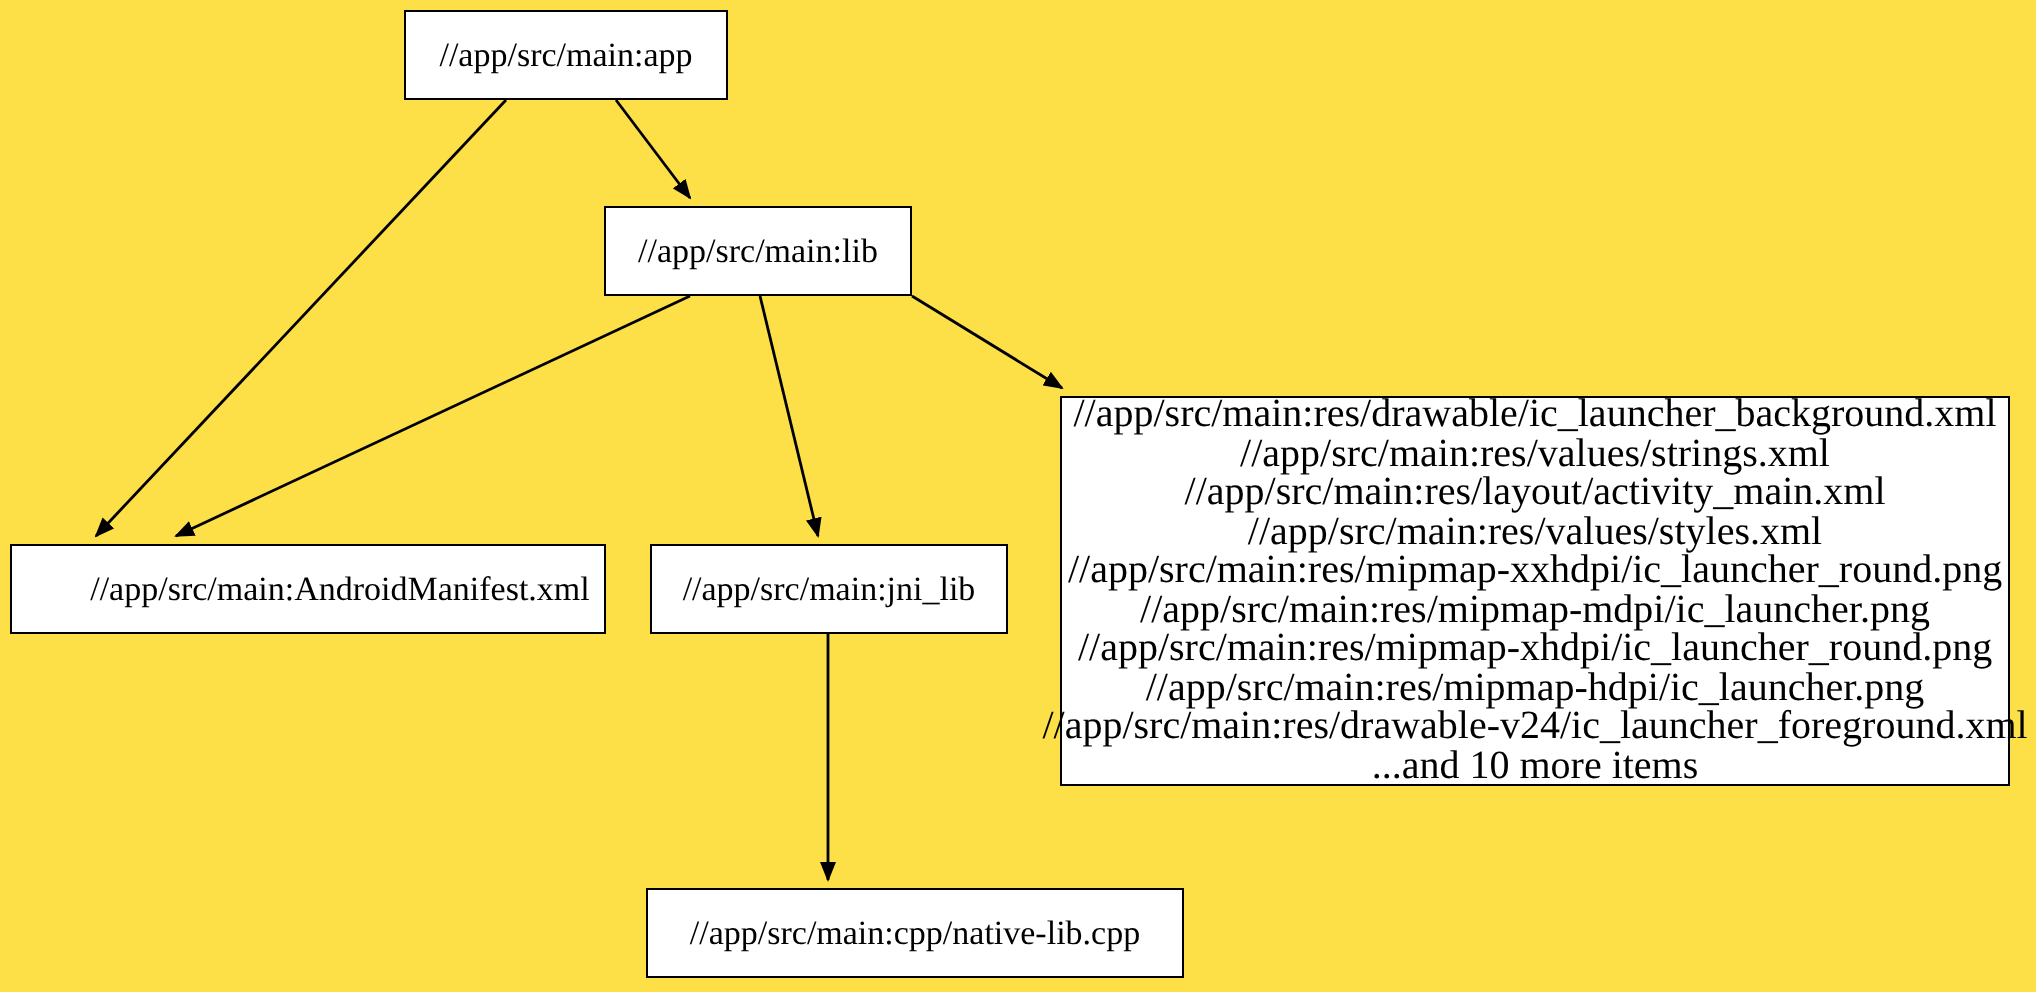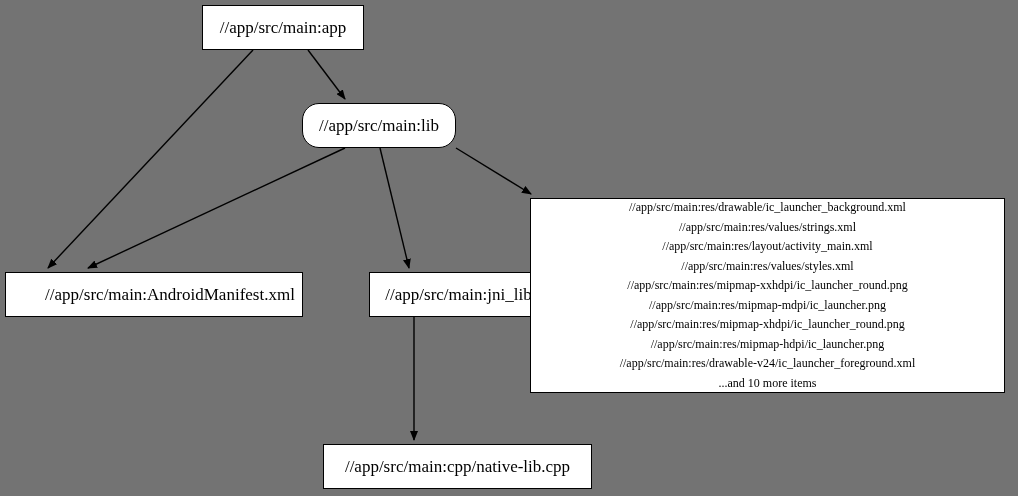--- a/index.html
+++ b/index.html
@@ -5,21 +5,21 @@
 <style>
   html, body {
     margin: 0;
     padding: 0;
     background: #ffffff;
   }
   #canvas {
     position: relative;
     width: 1018px;
     height: 496px;
-    background: #737373;
+    background: #fde047;
     overflow: hidden;
     font-family: "Liberation Serif", "DejaVu Serif", serif;
   }
   #edge-layer {
     position: absolute;
     left: 0;
     top: 0;
     width: 1018px;
     height: 496px;
     pointer-events: none;
@@ -36,21 +36,21 @@
     color: #000000;
     font-size: 17px;
     line-height: 19.5px;
     white-space: pre;
   }
   .node-label {
     display: block;
     white-space: pre;
   }
   .node-multiline {
-    font-size: 12px;
+    font-size: 20px;
     line-height: 19.5px;
   }
 </style>
 </head>
 <body>
 
 <div id="canvas">
 
   <svg id="edge-layer" viewBox="0 0 1018 496" xmlns="http://www.w3.org/2000/svg">
     <defs>
@@ -65,29 +65,29 @@
         <path d="M 380,148 L 409,268" marker-end="url(#arrowhead)" stroke="#000000"></path>
         <path d="M 456,148 L 531,194" marker-end="url(#arrowhead)" stroke="#000000"></path>
         <path d="M 414,317 L 414,440" marker-end="url(#arrowhead)" stroke="#000000"></path>
       </g>
   </svg>
 
   <div class="node" id="node-app" style="left: 202px; top: 5px; width: 162px; height: 45px; border-color: rgb(0, 0, 0); color: rgb(0, 0, 0);">
     <span class="node-label">//app/src/main:app</span>
   </div>
 
-  <div class="node" id="node-lib" style="left: 302px; top: 103px; width: 154px; height: 45px; border-color: rgb(0, 0, 0); color: rgb(0, 0, 0); border-radius: 17px;">
+  <div class="node" id="node-lib" style="left: 302px; top: 103px; width: 154px; height: 45px; border-color: rgb(0, 0, 0); color: rgb(0, 0, 0);">
     <span class="node-label">//app/src/main:lib</span>
   </div>
 
   <div class="node" id="node-manifest" style="left: 5px; top: 272px; width: 298px; height: 45px; border-color: rgb(0, 0, 0); color: rgb(0, 0, 0); padding-left: 32px;">
     <span class="node-label">//app/src/main:AndroidManifest.xml</span>
   </div>
 
-  <div class="node" id="node-jni_lib" style="left: 325px; top: 272px; width: 179px; height: 45px; border-color: rgb(0, 0, 0); color: rgb(0, 0, 0); margin-left: 44px;">
+  <div class="node" id="node-jni_lib" style="left: 325px; top: 272px; width: 179px; height: 45px; border-color: rgb(0, 0, 0); color: rgb(0, 0, 0);">
     <span class="node-label">//app/src/main:jni_lib</span>
   </div>
 
   <div class="node" id="node-native_lib" style="left: 280px; top: 444px; width: 269px; height: 45px; border-color: rgb(0, 0, 0); color: rgb(0, 0, 0); margin-left: 43px;">
     <span class="node-label">//app/src/main:cpp/native-lib.cpp</span>
   </div>
 
   <div class="node node-multiline" id="node-res_bundle" style="left: 530px; top: 198px; width: 475px; height: 195px; border-color: rgb(0, 0, 0); color: rgb(0, 0, 0);">
     <span class="node-label">//app/src/main:res/drawable/ic_launcher_background.xml
 //app/src/main:res/values/strings.xml

